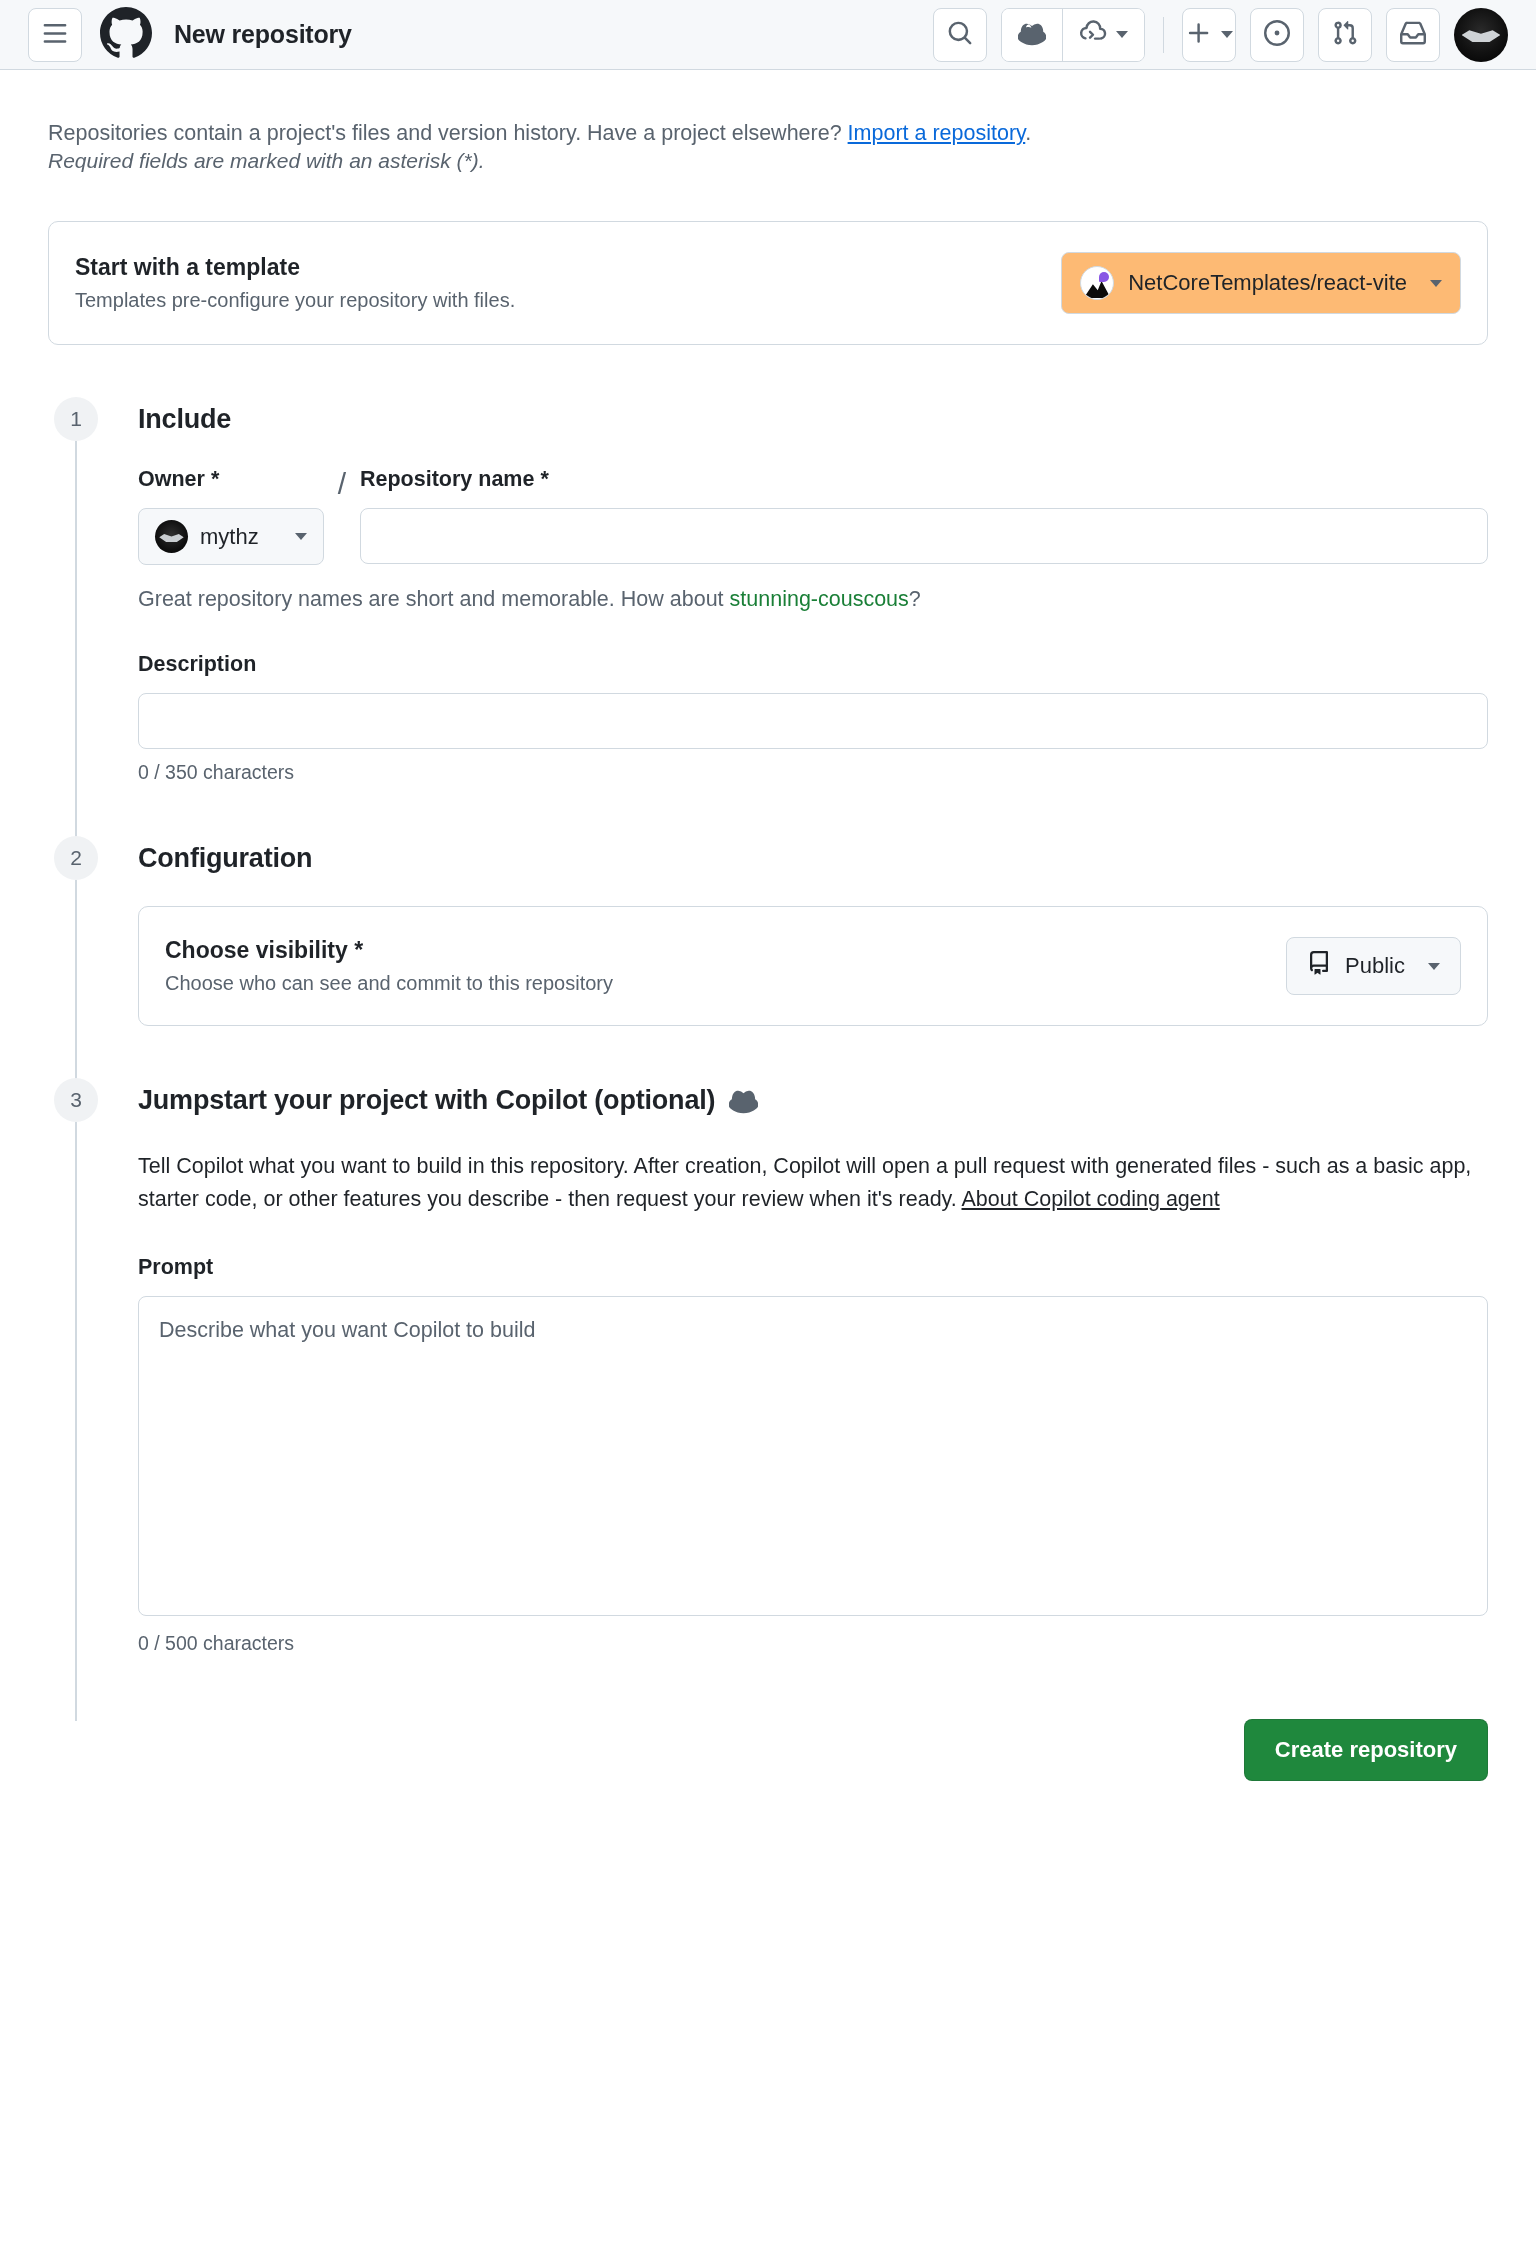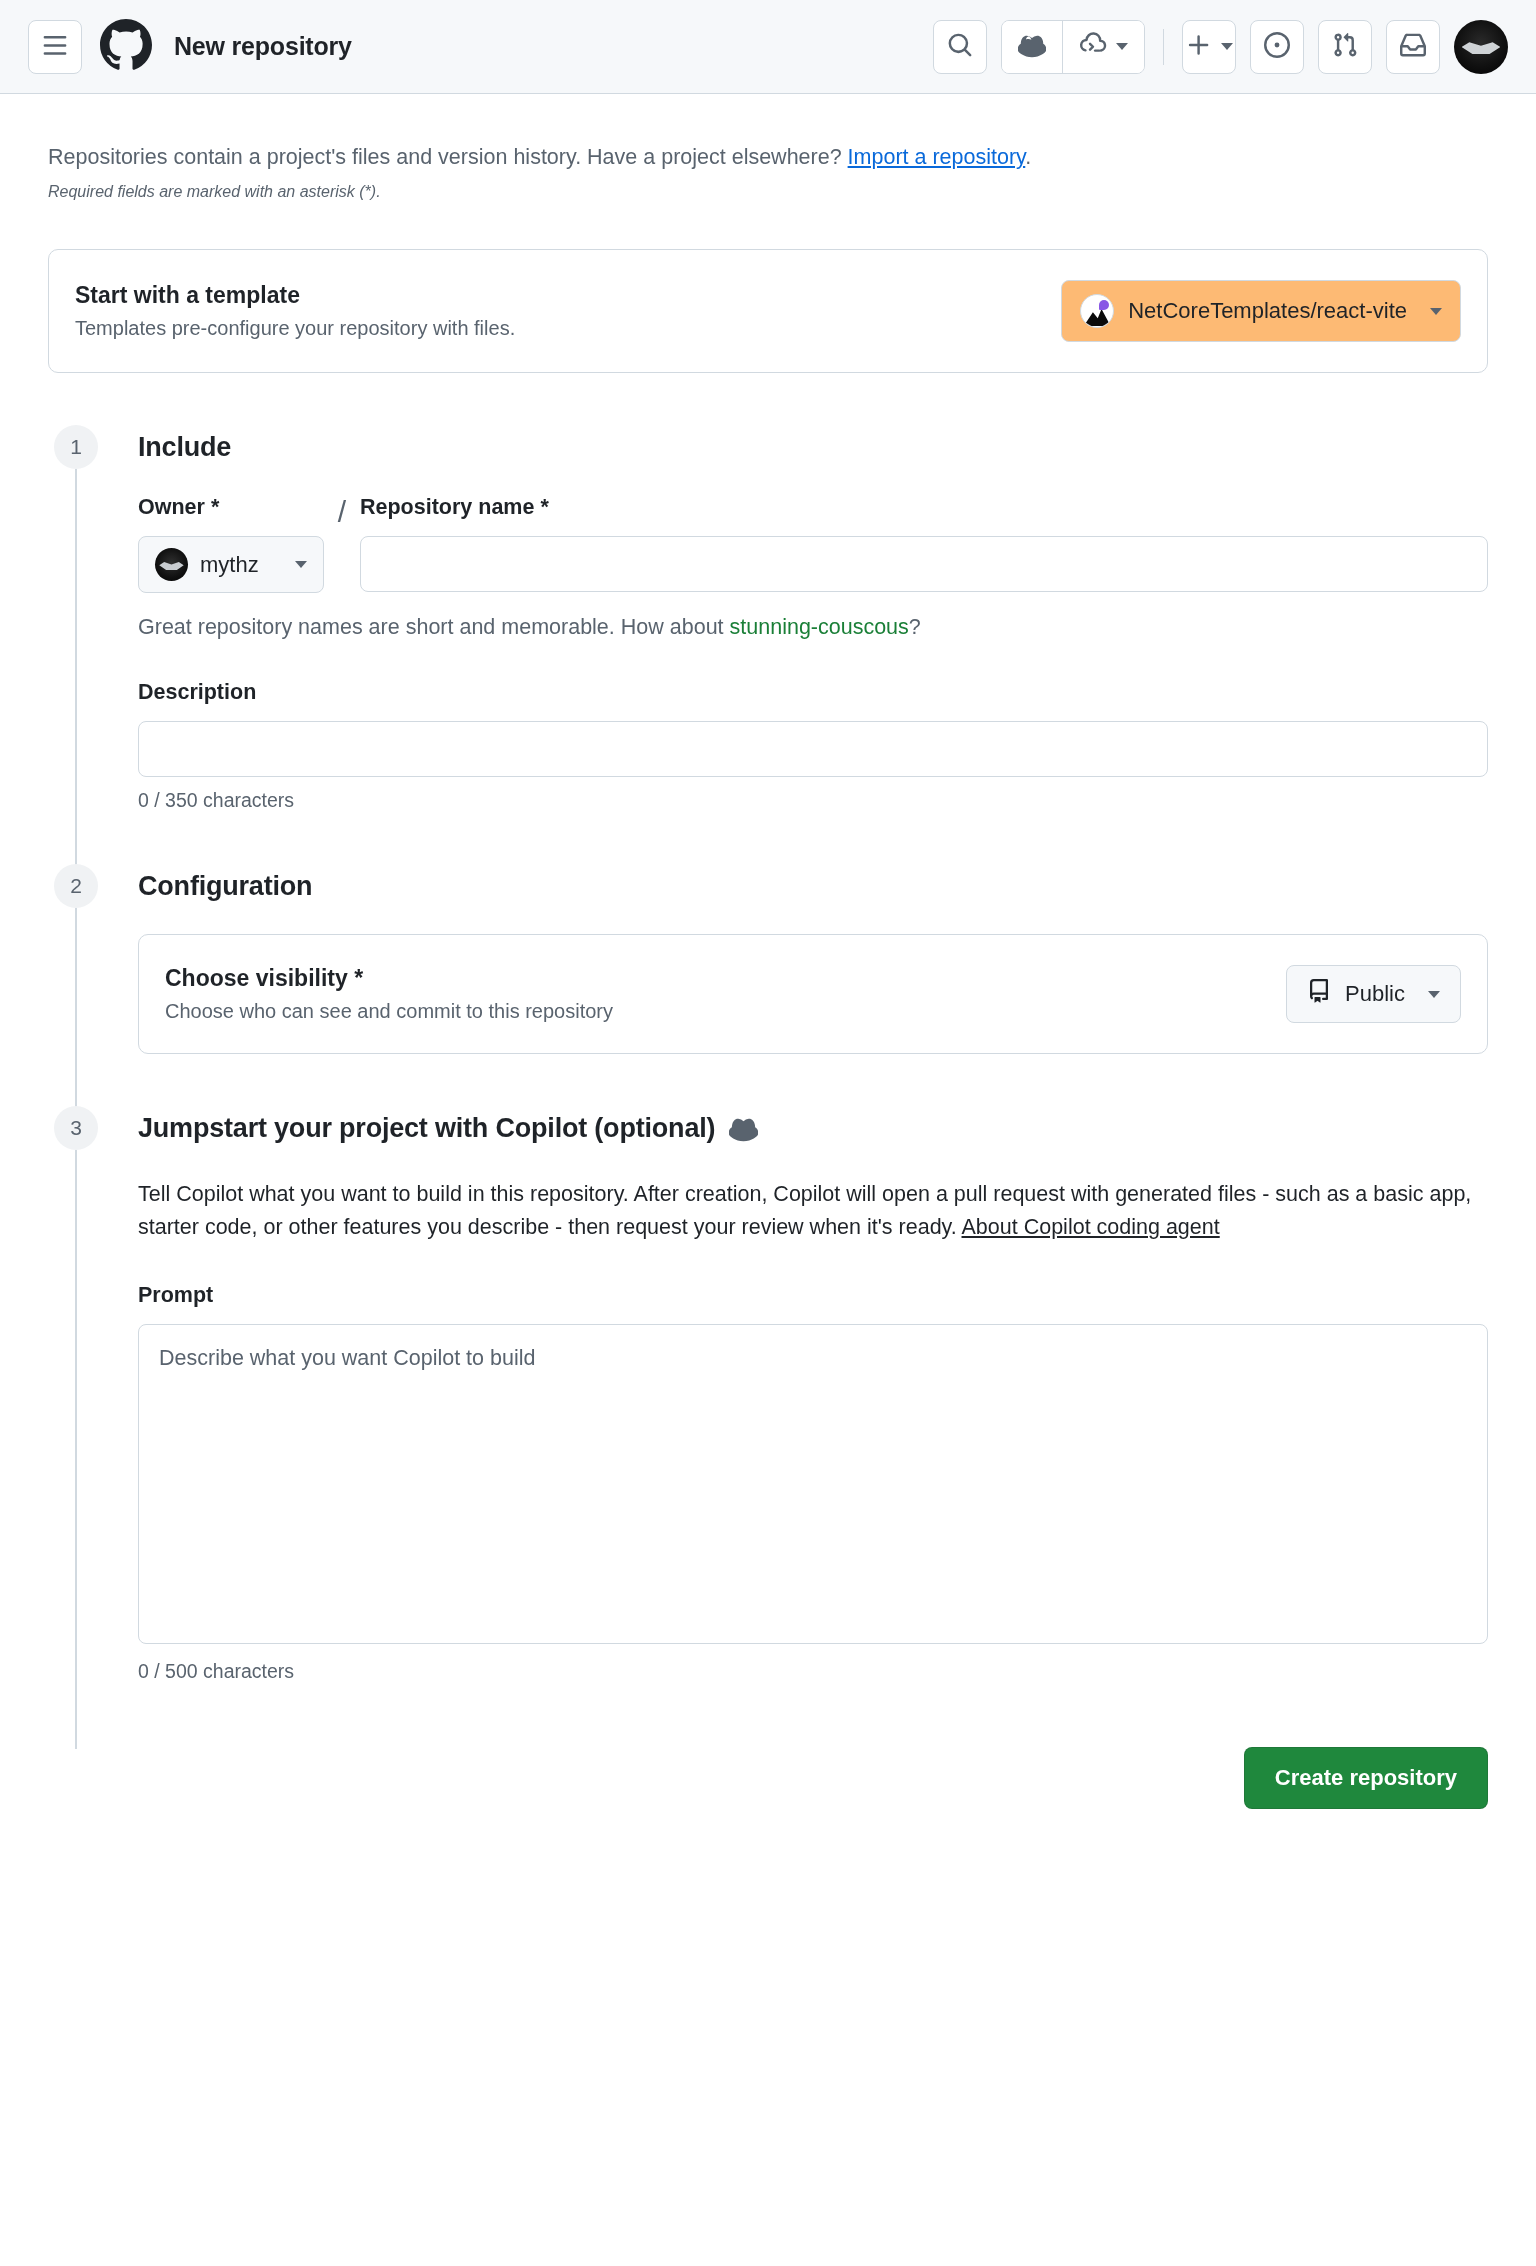--- a/index.html
+++ b/index.html
@@ -8,21 +8,21 @@
     width: 1536px;
     height: 2266px;
     background: #ffffff;
     font-family: "Liberation Sans", sans-serif;
     color: #1f2328;
     -webkit-font-smoothing: antialiased;
   }
 
   
   .app-header {
-    height: 94px;
+    height: 70px;
     background: #f6f8fa;
     border-bottom: 1px solid #d1d9e0;
     display: flex;
     align-items: center;
     padding: 0 28px;
     gap: 0;
   }
   .hdr-left { display: flex; align-items: center; gap: 0; }
   .icon-btn {
     width: 54px; height: 54px;
@@ -103,24 +103,23 @@
   .subtitle {
     font-size: 21.5px;
     color: #59636e;
     line-height: 1.45;
   }
   .subtitle a {
     color: #0969da;
     text-decoration: underline;
   }
   .req-note {
-    font-size: 16px;
+    font-size: 21px;
     color: #59636e;
     font-style: italic;
-    margin-top: 10px;
   }
 
   
   .card {
     margin-top: 48px;
     border: 1px solid #d1d9e0;
     border-radius: 10px;
     background: #ffffff;
   }
   .card-row {

